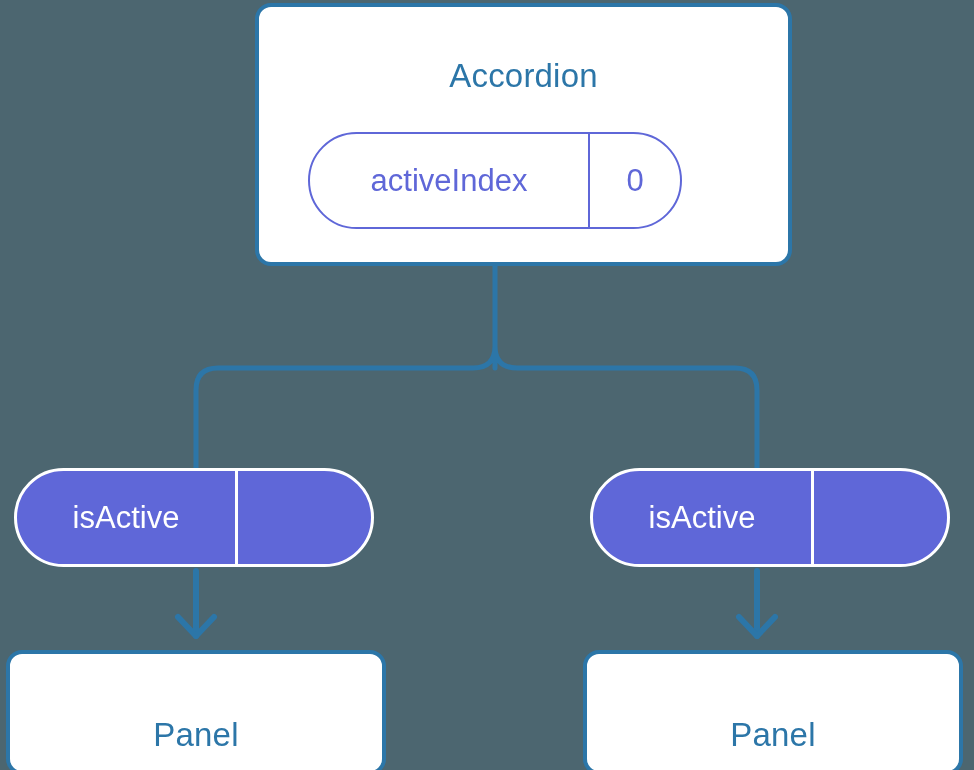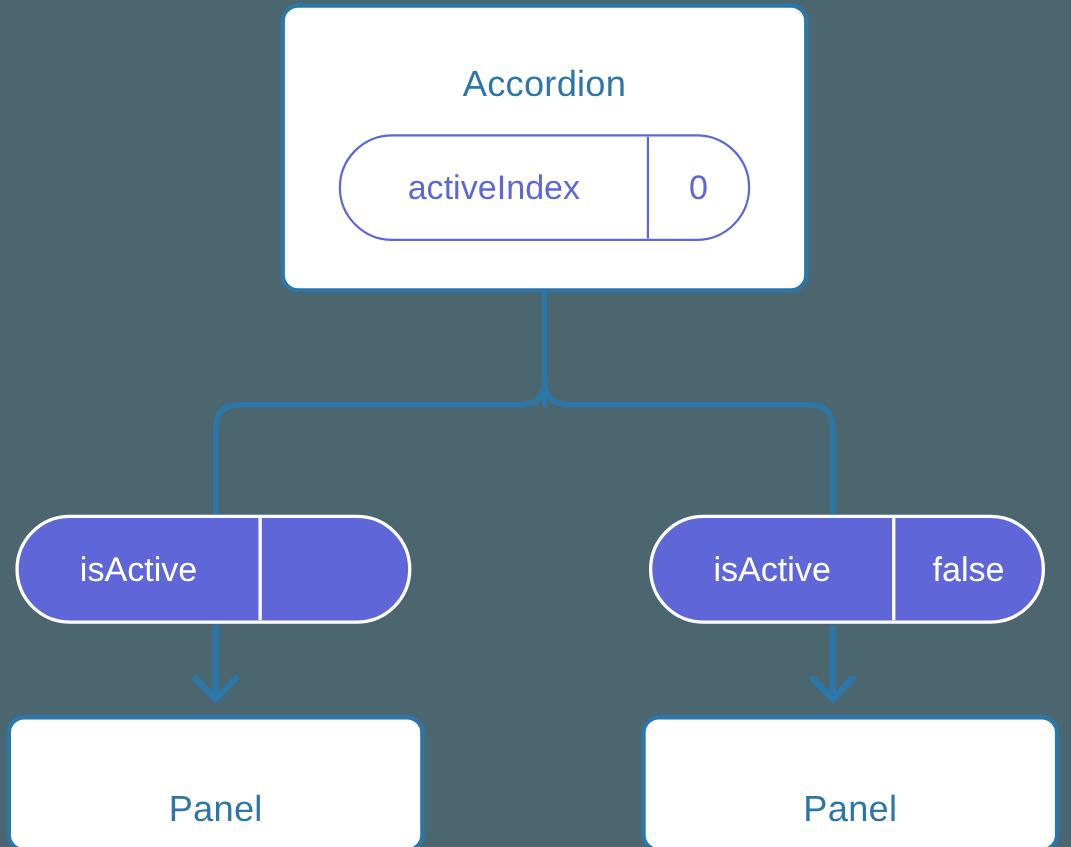--- a/index.html
+++ b/index.html
@@ -47,21 +47,21 @@
     font-weight: 400;
     letter-spacing: 0.2px;
     text-align: center;
     white-space: nowrap;
   }
 
   
   #accordion-card {
     left: 255px;
     top: 3px;
-    width: 480px;
+    width: 537px;
     height: 263px;
   }
   #accordion-card .card-title {
     margin-top: 50px;
   }
 
   
   .panel-card {
     height: 125px;
   }
@@ -115,21 +115,21 @@
     background: #5f67d8;
     color: #ffffff;
     font-size: 31px;
   }
   .pill.filled .pill-key {
     border-right: 3px solid #ffffff;
   }
 
   #pill-active-index {
     left: 308px;
-    top: 122px;
+    top: 132px;
     width: 374px;
     height: 97px;
     justify-content: space-between;
   }
   #pill-active-index .pill-key { width: 280px; }
   #pill-active-index .pill-value { flex: 1 1 auto; }
 
   #pill-is-active-left {
     left: 14px;
     top: 468px;
@@ -191,20 +191,19 @@
   <div class="pill filled" id="pill-is-active-left">
     <div class="pill-key">isActive</div>
   </div>
 
   <div class="card panel-card" id="panel-card-left">
     <div class="card-title">Panel</div>
   </div>
 
   <div class="pill filled" id="pill-is-active-right">
     <div class="pill-key">isActive</div>
-    <div class="pill-value">false</div>
   </div>
 
   <div class="card panel-card" id="panel-card-right">
     <div class="card-title">Panel</div>
   </div>
 
 </div>
 
 </body></html>

